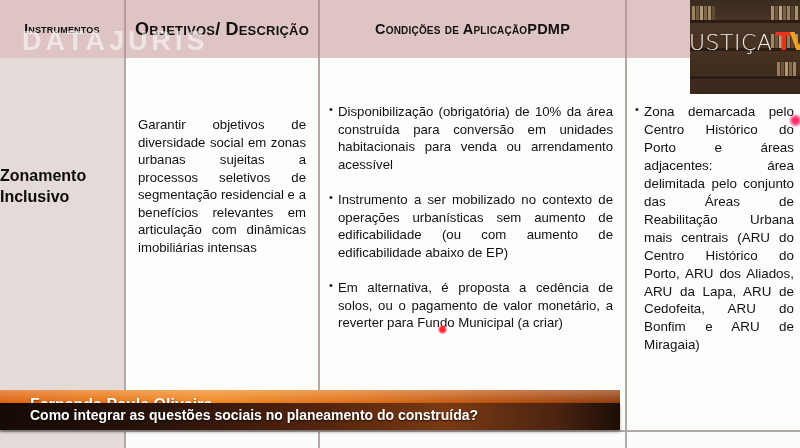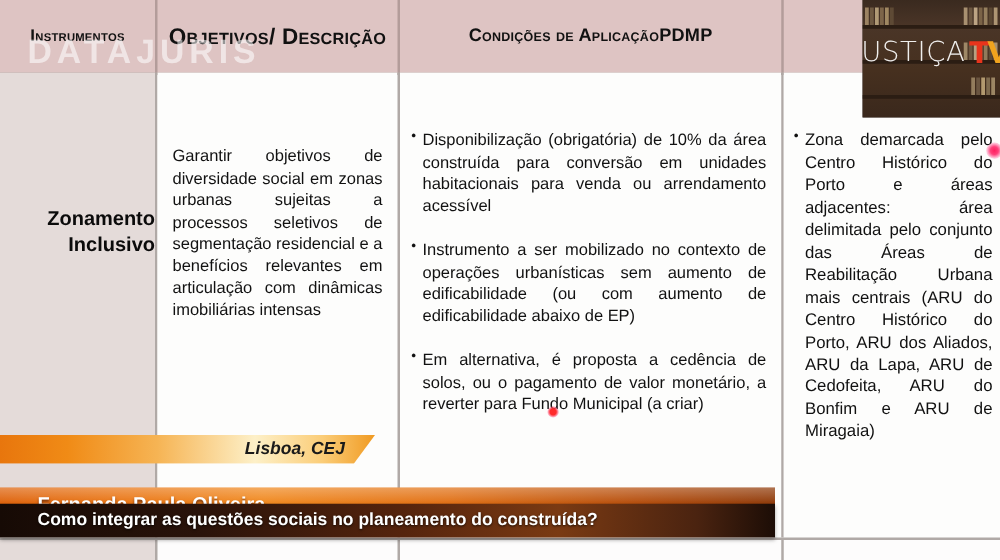--- a/index.html
+++ b/index.html
@@ -104,21 +104,21 @@
     width: 800px; height: 16px;
   }
 
   .c1bg { background: #e4dbd9; }
   .cwhite { background: #fdfdfc; }
 
   .c1-label {
     position: absolute;
     left: 0; right: 0;
     top: 108px;
-    text-align: right;
+    text-align: left;
     font-size: 16px;
     font-weight: bold;
     color: #0b0b0b;
     line-height: 1.3;
   }
 
   .para {
     color: #111;
     font-size: 13.2px;
     line-height: 1.33;
@@ -373,23 +373,20 @@
       </div>
 
     </div>
 
     <div class="laser d1" style="left:438px;top:325px;"></div>
     <div class="laser d2" style="left:789px;top:114px;"></div>
 
   </div>
 
   <div id="lower3">
-    <div class="l3-tab">
-      <span>Lisboa, CEJ</span>
-    </div>
     <div class="l3-name">
       <span>Fernanda Paula Oliveira</span>
     </div>
     <div class="l3-title">
       <span>Como integrar as questões sociais no planeamento do construída?</span>
     </div>
   </div>
 
   <div id="pip">
     <div class="pip-scene">

